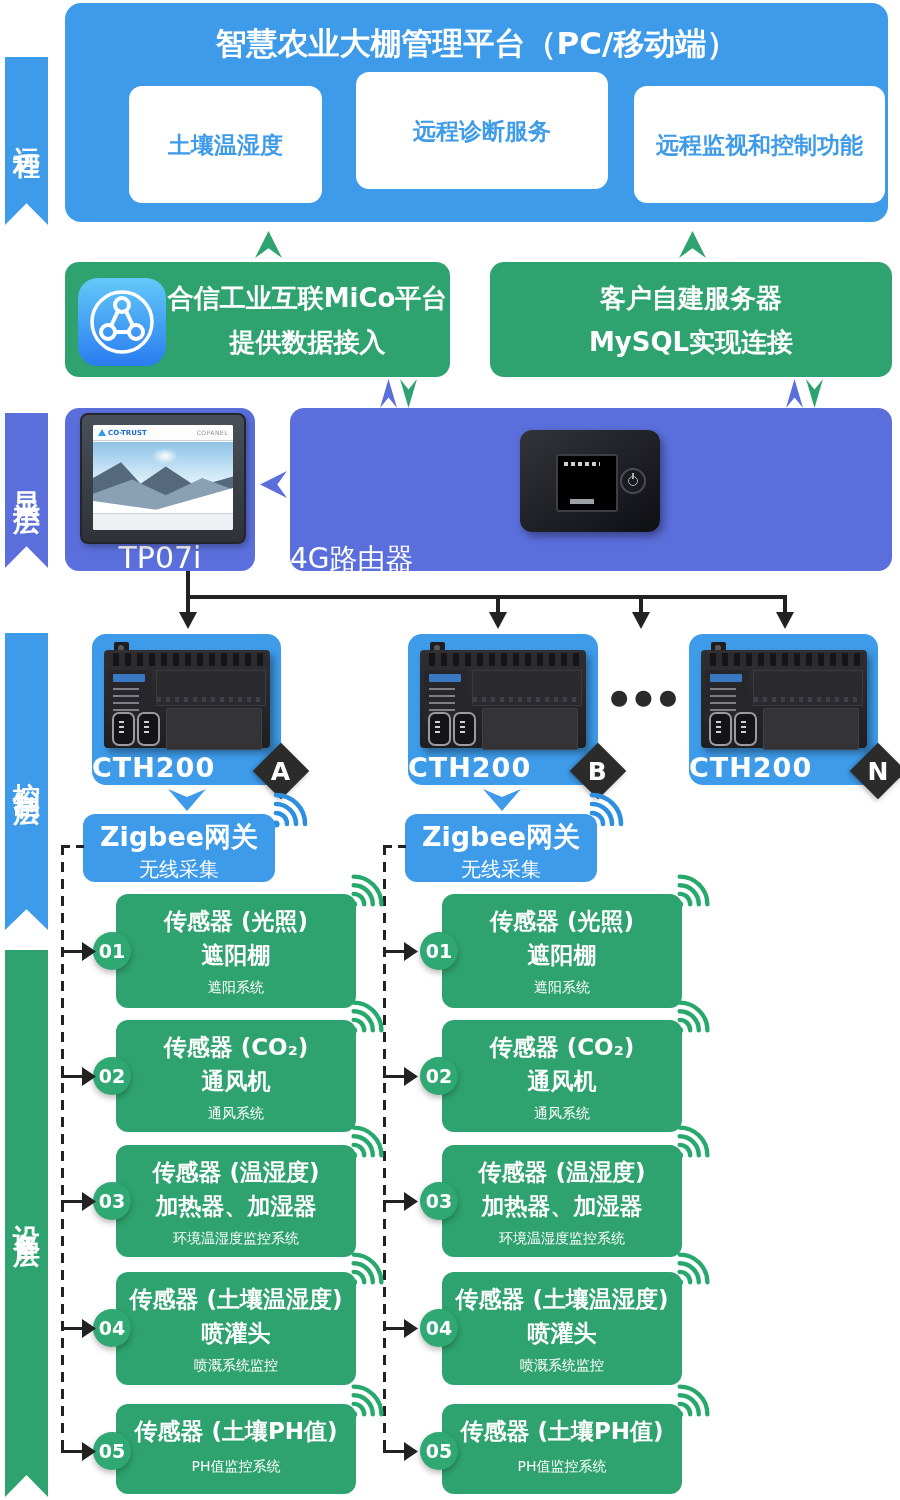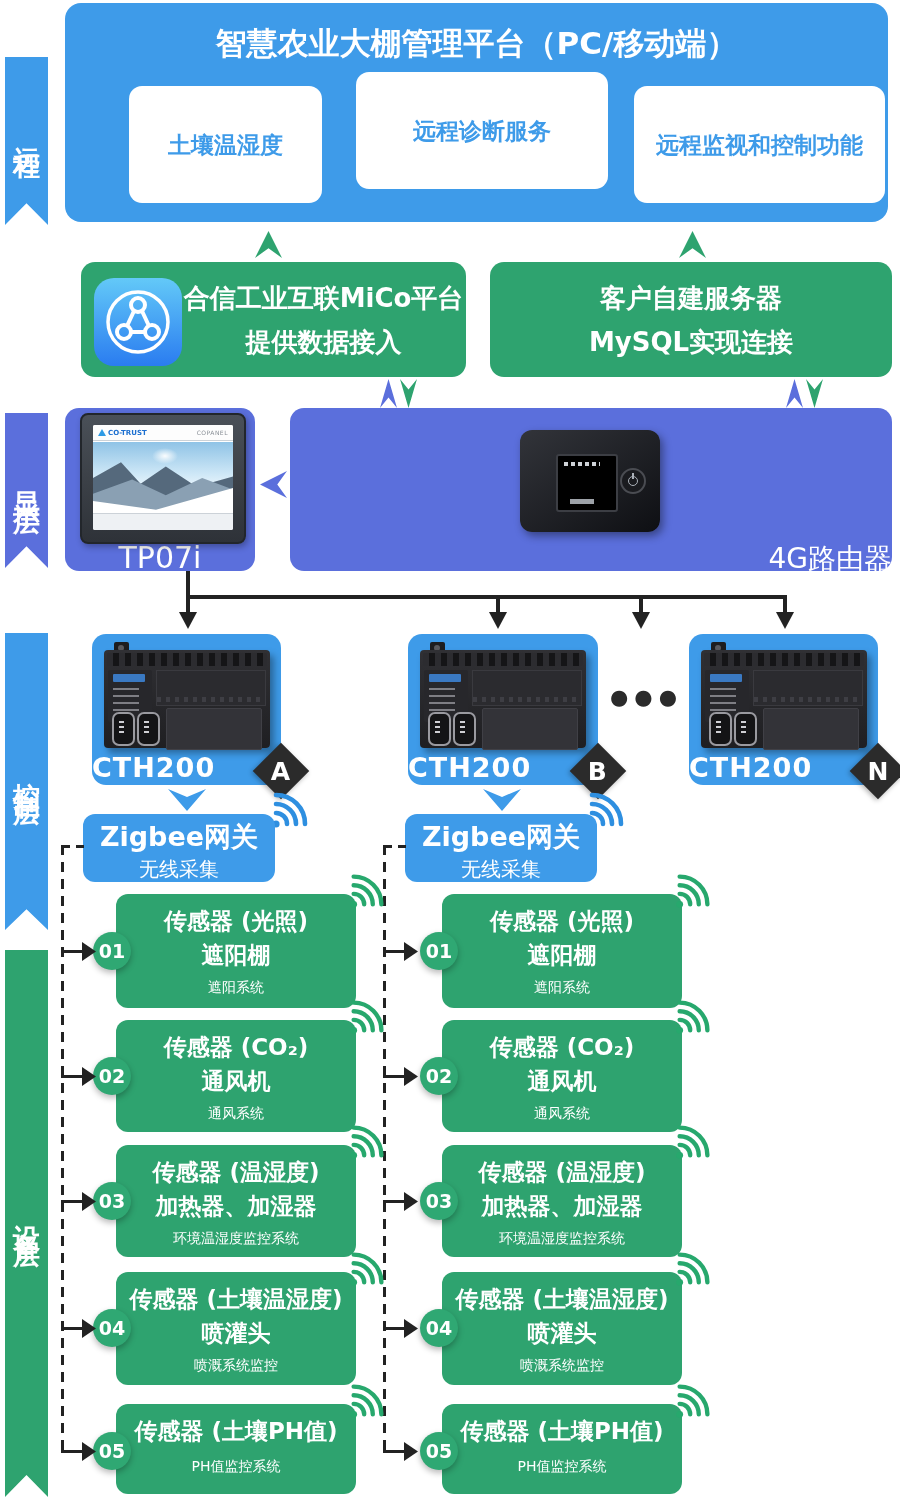--- a/index.html
+++ b/index.html
@@ -96,21 +96,21 @@
           background:linear-gradient(145deg,#32343a,#0e0f13);box-shadow:3px 4px 8px rgba(0,0,0,.4);}
   .router-screen{position:absolute;left:36px;top:24px;width:58px;height:54px;background:#000;
           border:2px solid #3c3e44;border-radius:3px;}
   .rs-a{position:absolute;left:6px;top:6px;width:36px;height:4px;
         background:repeating-linear-gradient(90deg,#cfd3d8 0 4px,transparent 4px 7px);}
   .rs-b{position:absolute;left:12px;bottom:6px;width:24px;height:5px;background:#b9bec5;opacity:.85;}
   .router-pwr{position:absolute;right:14px;top:38px;width:22px;height:22px;border-radius:50%;
           background:#1a1b1f;border:2px solid #4a4c52;}
   .router-pwr i{position:absolute;left:6px;top:6px;width:8px;height:8px;border:1.5px solid #aab0b8;border-radius:50%;}
   .router-pwr b{position:absolute;left:10px;top:3px;width:2px;height:6px;background:#aab0b8;}
-  .dlabel{position:absolute;text-align:right;color:#fff;font-size:28px;font-weight:500;}
+  .dlabel{position:absolute;text-align:left;color:#fff;font-size:28px;font-weight:500;}
   .ellipsis{position:absolute;color:#2b2b2b;font-size:21px;letter-spacing:6px;font-weight:700;}
 </style>
 </head>
 <body>
 
 <div class="ribbon bg-azure" style="top:57px;height:168px;clip-path:polygon(0 0,100% 0,100% 100%,50% 87%,0 100%);">
     <span>远程</span>
   </div>
 <div class="ribbon bg-indigo" style="top:413px;height:155px;clip-path:polygon(0 0,100% 0,100% 100%,50% 86%,0 100%);">
     <span>显示层</span>
@@ -131,21 +131,21 @@
 <div class="card" style="left:356px;top:72px;width:252px;height:117px;">
   <div>远程诊断服务</div>
 </div>
 <div class="card" style="left:634px;top:86px;width:251px;height:117px;">
   <div>远程监视和控制功能</div>
 </div>
 
 <div class="abs chev-up bg-green" style="left:255px;top:231px;width:27px;height:27px;"></div>
 <div class="abs chev-up bg-green" style="left:679px;top:231px;width:27px;height:27px;"></div>
 
-<div class="gbox" style="left:65px;top:262px;width:385px;height:115px;margin-left:16px;">
+<div class="gbox" style="left:65px;top:262px;width:385px;height:115px;">
   <div class="abs" style="left:13px;top:16px;width:88px;height:84px;">
     <svg viewBox="0 0 88 88" width="88" height="88">
       <defs>
           <linearGradient id="gmico" x1="0" y1="0" x2="0" y2="1">
         <stop offset="0" stop-color="#63c9f8"></stop>
             <stop offset="1" stop-color="#2a7cf0"></stop>
           </linearGradient>
         </defs>
       <rect x="0" y="0" width="88" height="88" rx="20" fill="url(#gmico)"></rect>
       <circle cx="44" cy="44" r="30" fill="none" stroke="#fff" stroke-width="3.5"></circle>

